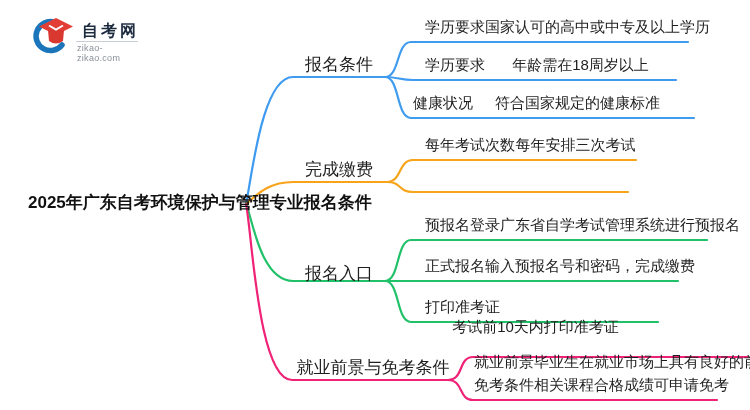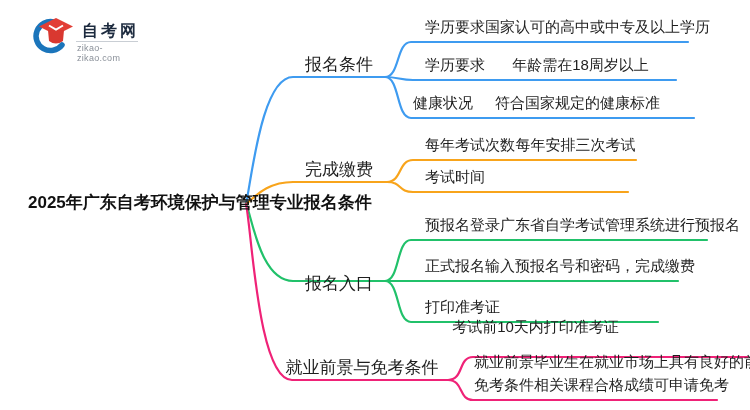--- a/index.html
+++ b/index.html
@@ -6,22 +6,22 @@
   .canvas{
     position:relative;width:750px;height:410px;background:#ffffff;overflow:hidden;
     font-family:"Liberation Sans",sans-serif;color:#1f1f1f;
   }
   .lines{position:absolute;left:0;top:0;}
   .node{position:absolute;white-space:nowrap;line-height:20px;font-size:17px;}
   .topic{left:28px;top:193px;width:216px;text-align:center;font-weight:600;color:#111;}
   .branch-label{text-align:center;font-weight:500;}
   .b1{left:292px;top:55px;width:94px;}
   .b2{left:292px;top:160px;width:94px;}
-  .b3{left:292px;top:274px;width:94px;}
-  .b4{left:284px;top:358px;width:156px;text-align:center;}
+  .b3{left:292px;top:264px;width:94px;}
+  .b4{left:295px;top:358px;width:156px;text-align:center;}
   .row{position:absolute;display:flex;height:20px;white-space:nowrap;font-size:15px;line-height:20px;}
   .row .k{flex:0 0 auto;}
   .row .v{flex:1 1 auto;text-align:center;}
   .pad .k{padding-left:12px;}
   
   .r11{left:413px;top:17px;width:275px;}
   .r12{left:413px;top:55px;width:263px;}
   .r13{left:401px;top:93px;width:281px;align-items:flex-end;}
   
   .r21{left:413px;top:135px;width:223px;}
@@ -106,21 +106,20 @@
   <div class="row pad r13">
     <span class="k">健康状况</span>
     <span class="v">符合国家规定的健康标准</span>
   </div>
 
   <div class="row pad r21">
     <span class="k">每年考试次数</span>
     <span class="v">每年安排三次考试</span>
   </div>
   <div class="row pad r22">
-    <span class="k">考试时间</span>
   </div>
 
   <div class="row pad r31">
     <span class="k">预报名</span>
     <span class="v">登录广东省自学考试管理系统进行预报名</span>
   </div>
   <div class="row pad r32">
     <span class="k">正式报名</span>
     <span class="v">输入预报名号和密码，完成缴费</span>
   </div>

